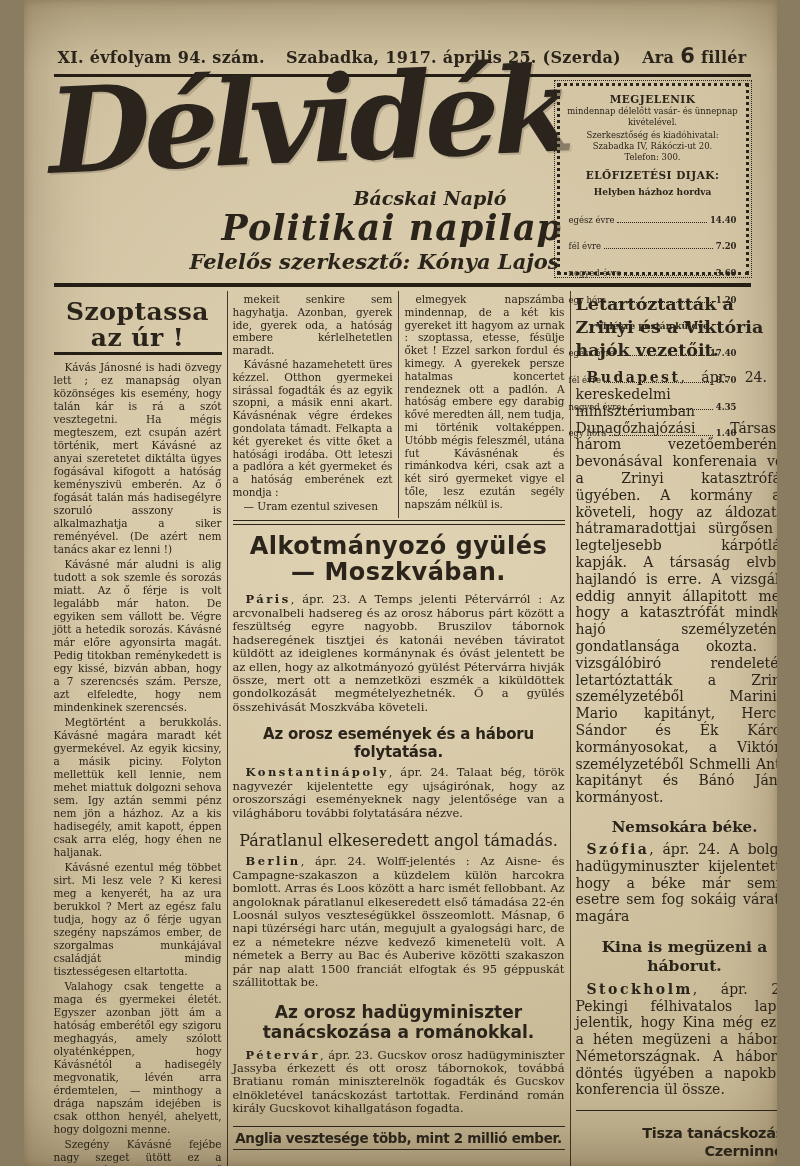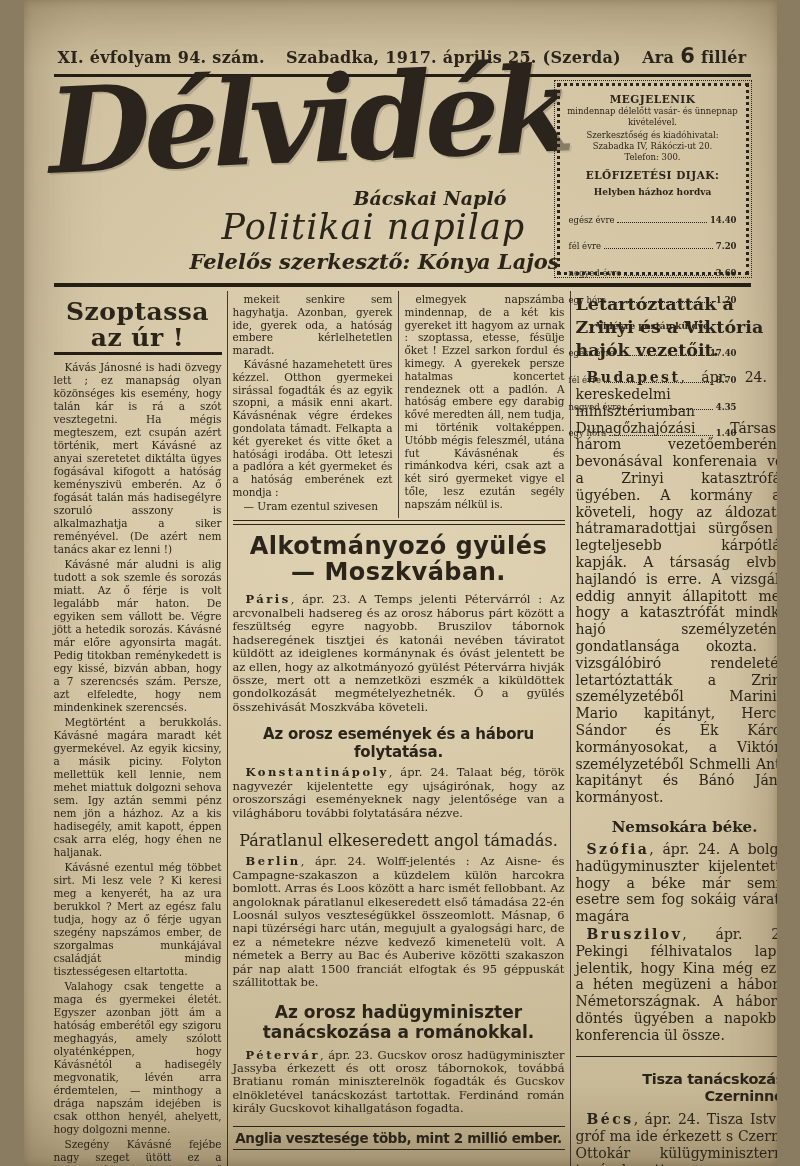--- a/index.html
+++ b/index.html
@@ -26,21 +26,21 @@
   .masthead{position:relative;height:206px;border-bottom:4px solid #241e14;}
   .logo{
     position:absolute;left:-8px;top:-4px;z-index:1;
     font-family:"DejaVu Serif","Liberation Serif",serif;
     font-style:italic;font-weight:bold;font-size:118px;line-height:1;
     letter-spacing:-7px;transform:rotate(-2.5deg);transform-origin:left top;
     color:#2b241c;text-shadow:2px 2px 0 rgba(43,36,28,0.18);
     white-space:nowrap;
   }
   .sub-small{position:absolute;left:252px;top:110px;z-index:2;font-style:italic;font-weight:bold;font-size:19px;margin-left:48px;}
-  .sub-main {position:absolute;left:168px;top:130px;z-index:2;font-style:italic;font-weight:normal;font-size:35px;letter-spacing:1px;}
+  .sub-main {position:absolute;left:168px;top:130px;z-index:2;font-style:italic;font-weight:bold;font-size:35px;letter-spacing:1px;}
   .sub-editor{position:absolute;left:136px;top:172px;z-index:2;font-style:italic;font-weight:bold;font-size:21px;}
 
   .infobox{
     position:absolute;right:2px;top:6px;bottom:8px;width:172px;z-index:3;
     border:3px dotted #2b241a;outline:1px dotted #2b241a;outline-offset:2px;
     padding:7px 7px 4px 7px;background:rgba(213,199,166,0.55);
     font-size:8.5px;line-height:1.25;text-align:center;
   }
   .infobox .bt{font-weight:bold;font-size:10.5px;letter-spacing:0.5px;}
   .infobox .gap{height:7px;}
@@ -240,21 +240,22 @@
           <h2 class="h-rmain">Letartóztatták a Zrinyi és a Viktória hajók vezetőit.</h2>
           <p class="bp"><span class="dl">Budapest</span><span>, ápr. 24.</span> <span>A kereskedelmi minisztériumban a Dunagőzhajózási Társaság három vezetőemberének bevonásával konferenaia volt a Zrinyi katasztrófája ügyében. A kormány azt követeli, hogy az áldozatok hátramaradottjai sürgősen a legteljesebb kárpótlást kapják. A társaság elvben hajlandó is erre. A vizsgálat eddig annyit állapitott meg, hogy a katasztrófát mindkét hajó személyzetének gondatlansága okozta. A vizsgálóbiró rendeletére letartóztatták a Zrinyi személyzetéből Marinich Mario kapitányt, Herceg Sándor és Ék Károly kormányosokat, a Viktória személyzetéből Schmelli Antal kapitányt és Bánó János kormányost.</span></p>
         </section>
 
         <section class="art">
           <h2 class="h-rserif">Nemsokára béke.</h2>
           <p class="bp"><span class="dl">Szófia</span><span>, ápr. 24.</span> <span>A bolgár hadügyminuszter kijelentette, hogy a béke már semmi esetre sem fog sokáig váratni magára</span></p>
         </section>
 
         <section class="art">
-          <p class="bp"><span class="dl">Bruszilov</span><span>, ápr. 24.</span> <span>Pekingi félhivatalos lapok jelentik, hogy Kina még ezen a héten megüzeni a háborut Németországnak. A háborus döntés ügyében a napokban konferencia ül össze.</span></p>
+          <h2 class="h-rserif2">Kina is megüzeni a háborut.</h2>
+          <p class="bp"><span class="dl">Stockholm</span><span>, ápr. 24.</span> <span>Pekingi félhivatalos lapok jelentik, hogy Kina még ezen a héten megüzeni a háborut Németországnak. A háborus döntés ügyében a napokban konferencia ül össze.</span></p>
         </section>
 
         <section class="art">
           <h2 class="h-rtisza">Tisza tanácskozása Czerninnel.</h2>
           <p class="bp"><span class="dl">Bécs</span><span>, ápr. 24.</span> <span>Tisza István gróf ma ide érkezett s Czernin Ottokár külügyminiszterrel tanácskozott</span></p>
         </section>
 
       </div>
 
     </div>

